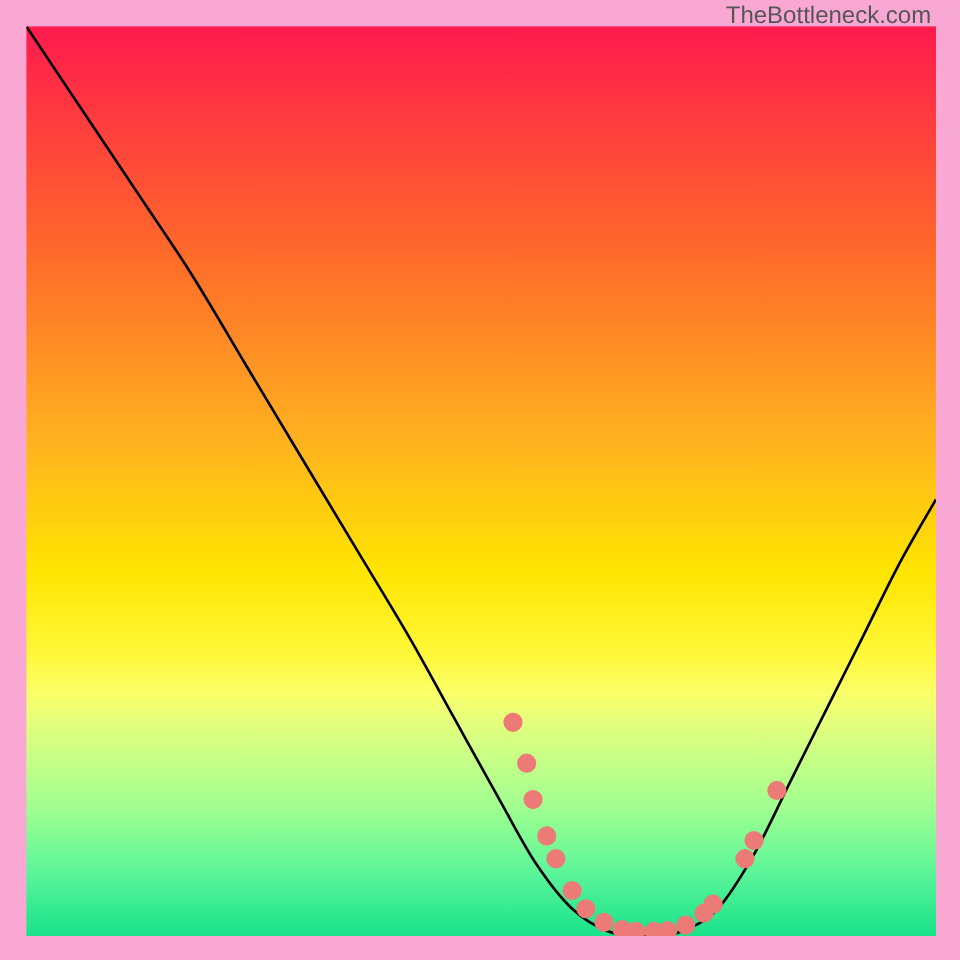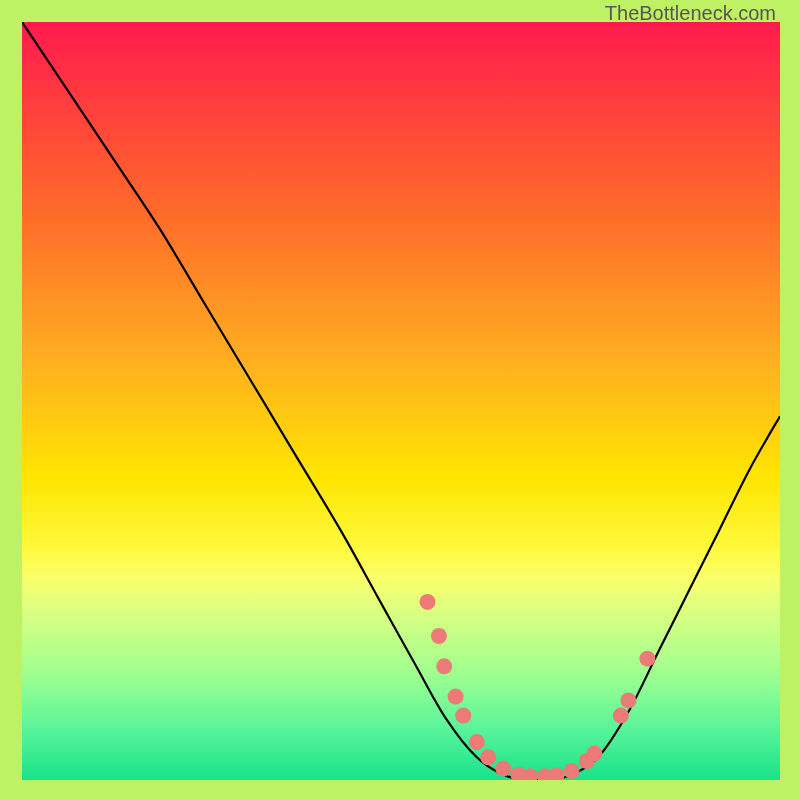--- a/index.html
+++ b/index.html
@@ -10,21 +10,21 @@
     background: #000;
     overflow: hidden;
     font-family: Arial, Helvetica, sans-serif;
   }
   .frame {
     position: absolute;
     left: 0;
     top: 0;
     width: 800px;
     height: 800px;
-    background: #bef264;
+    background: #f9a8d4;
   }
   .plot {
     position: absolute;
     left: 22px;
     top: 22px;
     width: 758px;
     height: 758px;
     background: linear-gradient(
       to bottom,
       #ff1a4d 0%,

